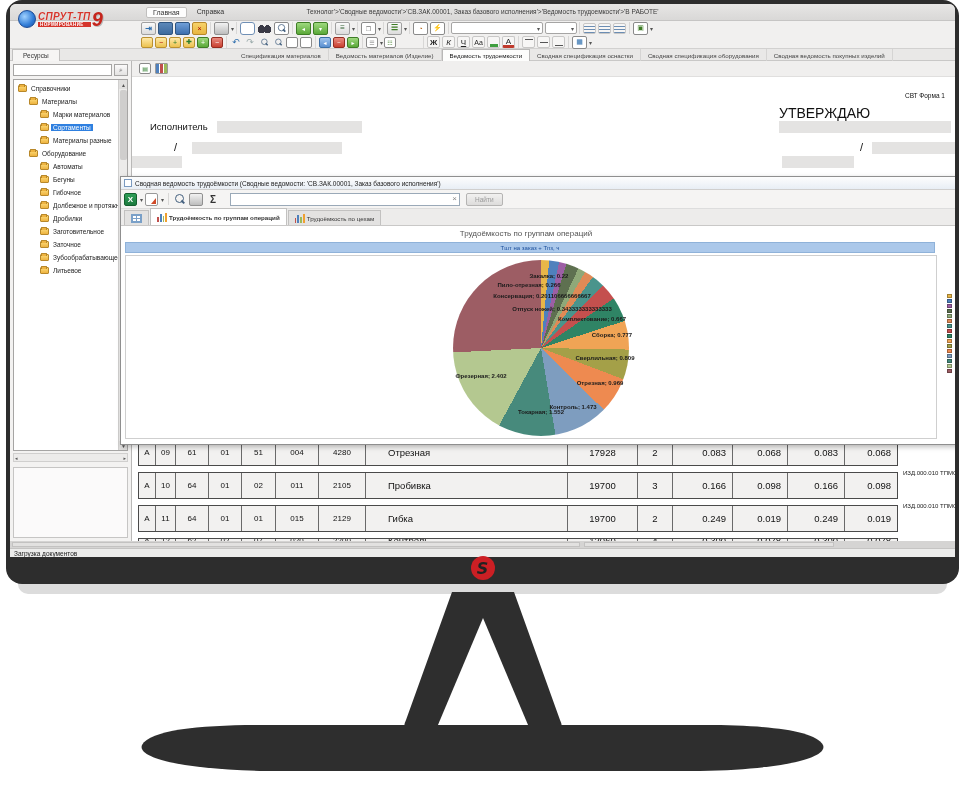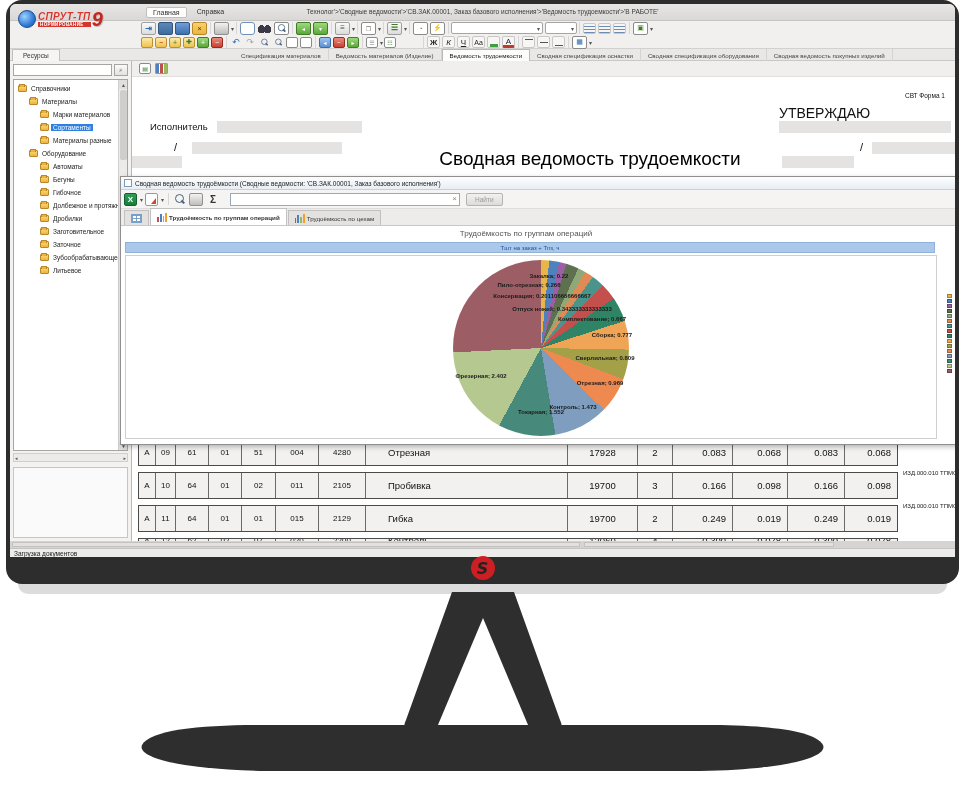--- a/index.html
+++ b/index.html
@@ -403,21 +403,20 @@
       <div class="doc-label" style="left:647px;top:44px;font-size:14px;">УТВЕРЖДАЮ</div>
       <div class="gray-field" style="left:647px;right:4px;top:60px;"></div>
       <div class="doc-label" style="left:18px;top:60px;">Исполнитель</div>
       <div class="gray-field" style="left:85px;width:145px;top:60px;"></div>
       <div class="slash" style="left:42px;top:80px;">/</div>
       <div class="gray-field" style="left:60px;width:150px;top:81px;"></div>
       <div class="slash" style="left:728px;top:80px;">/</div>
       <div class="gray-field" style="left:740px;width:100px;top:81px;"></div>
       <div class="gray-field" style="left:0px;width:50px;top:95px;"></div>
       <div class="gray-field" style="left:650px;width:72px;top:95px;"></div>
-      <div class="doc-title" style="left:458px;top:87px;">Сводная ведомость трудоемкости</div>
 
       <div class="tablewrap" id="tableWrap">
           <div class="trow">
             <div class="tc" style="width: 16px;">А</div>
             <div class="tc" style="width: 20px;">09</div>
             <div class="tc" style="width: 33px;">61</div>
             <div class="tc" style="width: 33px;">01</div>
             <div class="tc" style="width: 34px;">51</div>
             <div class="tc" style="width: 43px;">004</div>
             <div class="tc" style="width: 47px;">4280</div>

